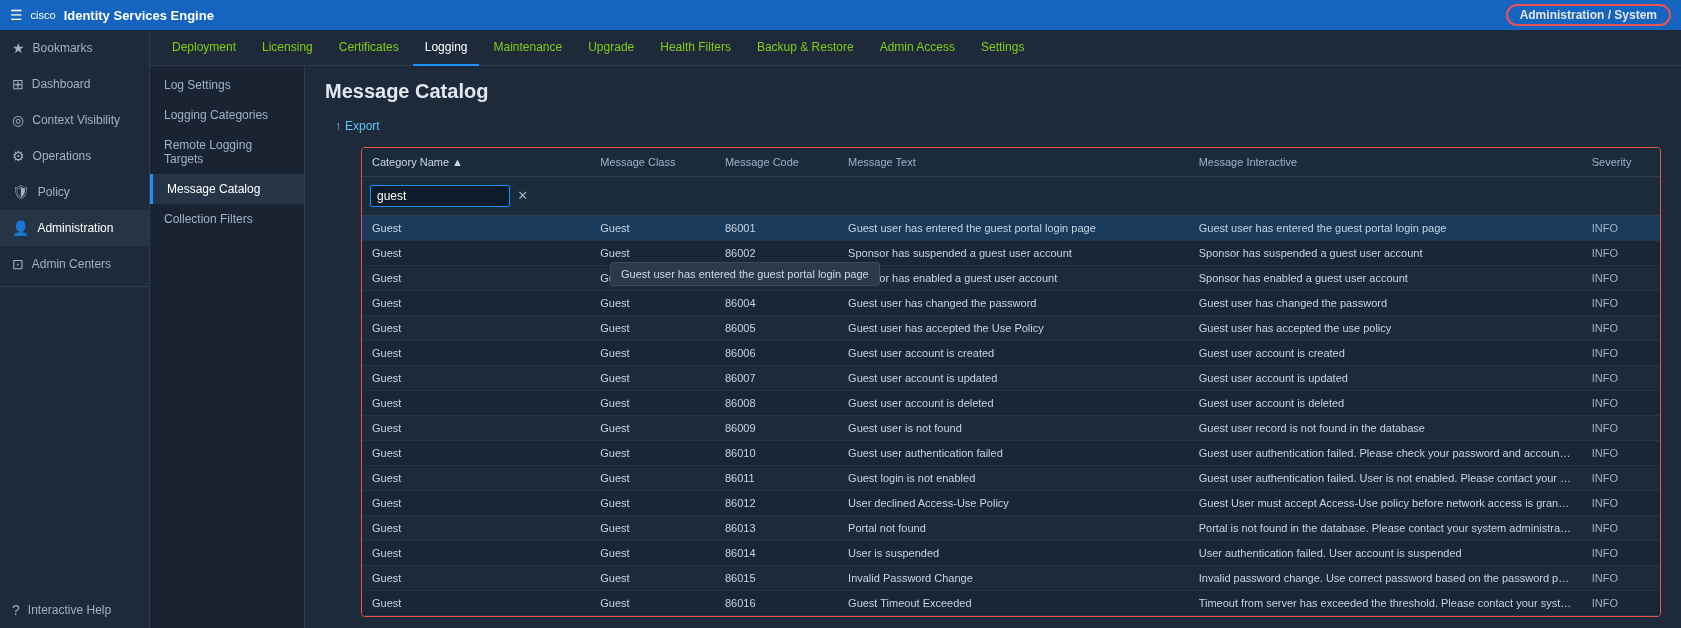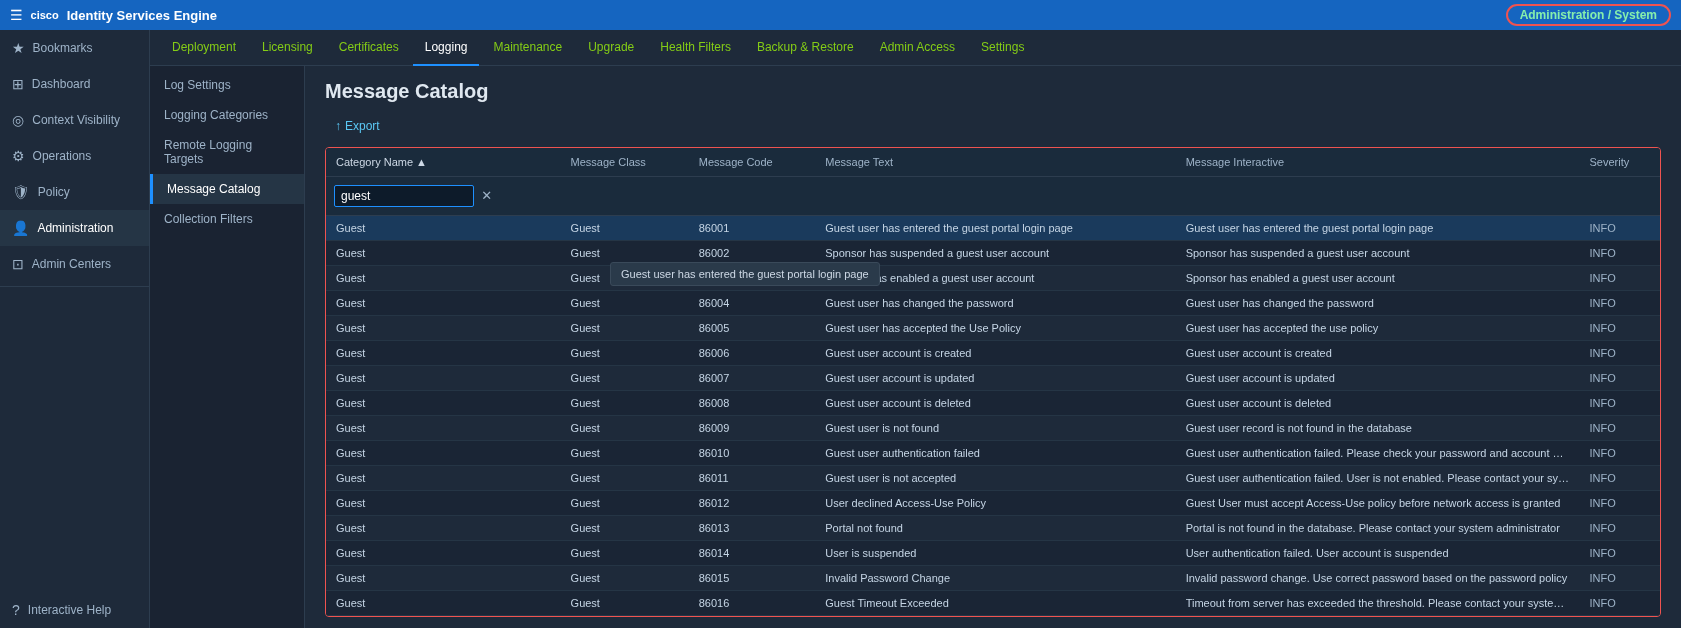--- a/index.html
+++ b/index.html
@@ -14,36 +14,36 @@
       justify-content: space-between;
       padding: 0 10px;
       color: white;
     }
     .top-header-left {
       display: flex;
       align-items: center;
       gap: 8px;
     }
     .cisco-logo {
-      font-weight: bold;
+      font-weight: normal;
       font-size: 11px;
       color: white;
     }
     .app-title {
       font-size: 13px;
       font-weight: bold;
       color: white;
     }
     .admin-system-badge {
       border: 2px solid #ef5350;
       border-radius: 12px;
       padding: 2px 12px;
       font-size: 12px;
       font-weight: bold;
-      color: #86efac;
+      color: #e5e5e5;
     }
     .hamburger-icon { color: white; font-size: 14px; cursor: pointer; }
 
     
     .main-layout {
       display: flex;
       height: calc(628px - 30px);
     }
 
     
@@ -157,20 +157,21 @@
       border: none;
       background: none;
       margin-bottom: 10px;
     }
 
     
     .table-container {
       border: 1px solid #ef5350;
       border-radius: 4px;
       overflow: hidden;
+      margin-left: 36px;
     }
     .data-table {
       width: 100%;
       border-collapse: collapse;
     }
     .data-table thead tr {
       background: #1a2b3c;
     }
     .data-table thead th {
       padding: 8px 10px;
@@ -429,21 +430,21 @@
                   <td>Guest</td>
                   <td>86010</td>
                   <td>Guest user authentication failed</td>
                   <td>Guest user authentication failed. Please check your password and account permis...</td>
                   <td class="severity">INFO</td>
                 </tr>
                 <tr>
                   <td>Guest</td>
                   <td>Guest</td>
                   <td>86011</td>
-                  <td>Guest user is not accepted</td>
+                  <td>Guest login is not enabled</td>
                   <td>Guest user authentication failed. User is not enabled. Please contact your system ...</td>
                   <td class="severity">INFO</td>
                 </tr>
                 <tr>
                   <td>Guest</td>
                   <td>Guest</td>
                   <td>86012</td>
                   <td>User declined Access-Use Policy</td>
                   <td>Guest User must accept Access-Use policy before network access is granted</td>
                   <td class="severity">INFO</td>

